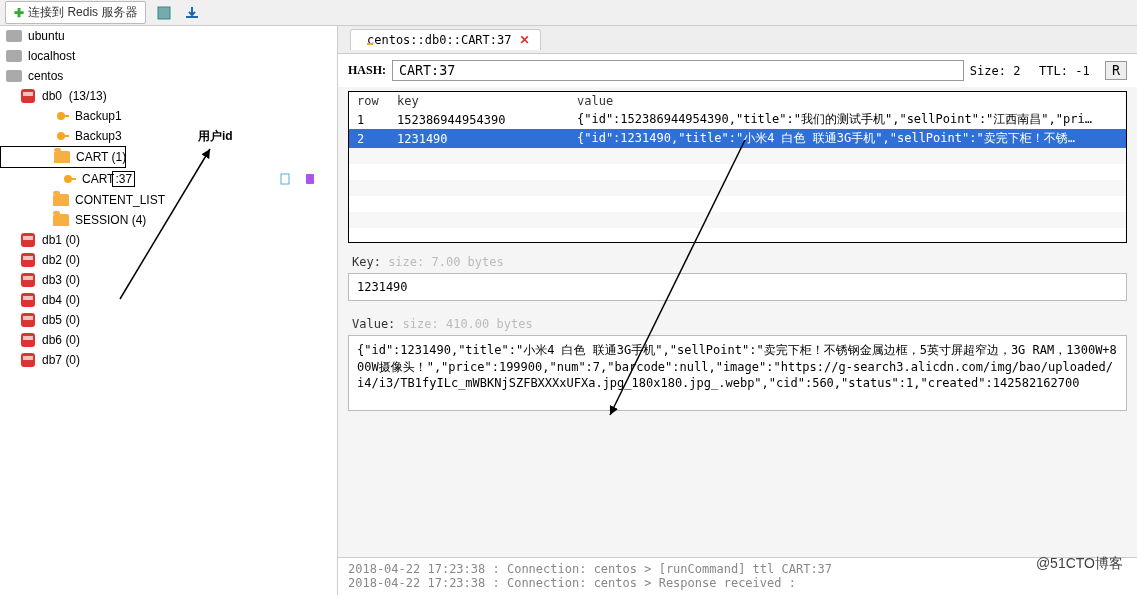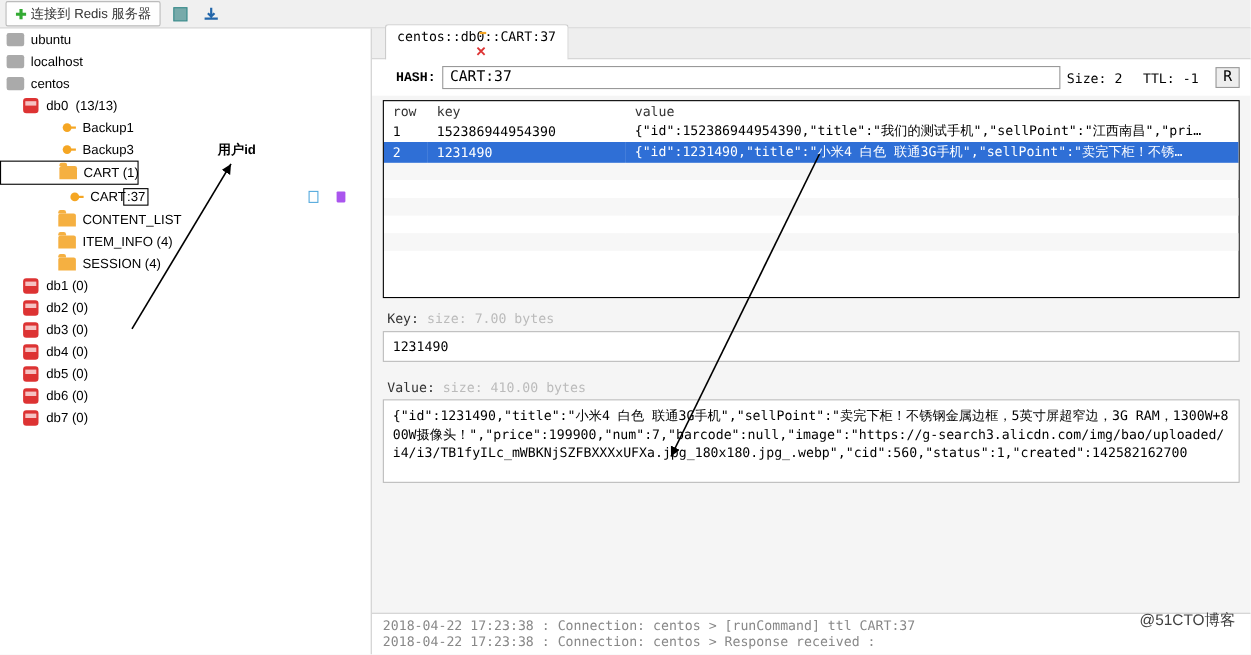--- a/index.html
+++ b/index.html
@@ -118,47 +118,46 @@
       padding-left: 12px;
     }
     .tab {
       display: flex;
       align-items: center;
       background: #fff;
       border: 1px solid #ccc;
       border-bottom: none;
       padding: 3px 10px;
       border-radius: 3px 3px 0 0;
-      flex-direction: column;
     }
     .tab .close { color: #d33; margin-left: 8px; cursor: pointer; font-weight:bold; }
     .hash-row {
       display: flex;
       align-items: center;
       padding: 6px 10px;
       background: #fff;
       gap: 6px;
     }
-    .hash-row label { font-family: Liberation Mono, monospace; font-weight:bold;margin-left:12px; }
+    .hash-row label { font-family: Liberation Serif, serif; font-weight:bold; }
     .hash-input {
       flex: 1;
       border: 1px solid #999;
       padding: 2px 6px;
       font-family: monospace;
       background:#fff;
     }
     .meta { font-family: monospace; white-space: pre; }
     .btn-small {
       border:1px solid #999; background:#eee; padding:1px 6px; font-family:monospace;
     }
     .table-wrap {
       margin: 4px 10px;
       border: 1.5px solid #000;
       background: #fff;
-      height: 180px;
+      height: 152px;
       overflow: hidden;
     }
     .table {
       width: 100%;
       border-collapse: collapse;
       font-family: monospace;
       font-size: 12px;
     }
     .table th {
       text-align: left;
@@ -294,26 +293,20 @@
         <span><svg width="14" height="14">
               <rect x="3" y="2" width="8" height="10" fill="#a5e" rx="1"></rect>
             </svg></span>
       </span>
     </div>
     <div class="tree-item indent2">
       <span class="icon">
           <span class="icon-folder"></span>
         </span>
       <span>CONTENT_LIST</span>
-    </div>
-    <div class="tree-item indent2">
-      <span class="icon">
-          <span class="icon-folder"></span>
-        </span>
-      <span>ITEM_INFO (4)</span>
     </div>
     <div class="tree-item indent2">
       <span class="icon">
           <span class="icon-folder"></span>
         </span>
       <span>SESSION (4)</span>
     </div>
     <div class="tree-item indent1">
       <span class="icon">
           <span class="icon-db"></span>

